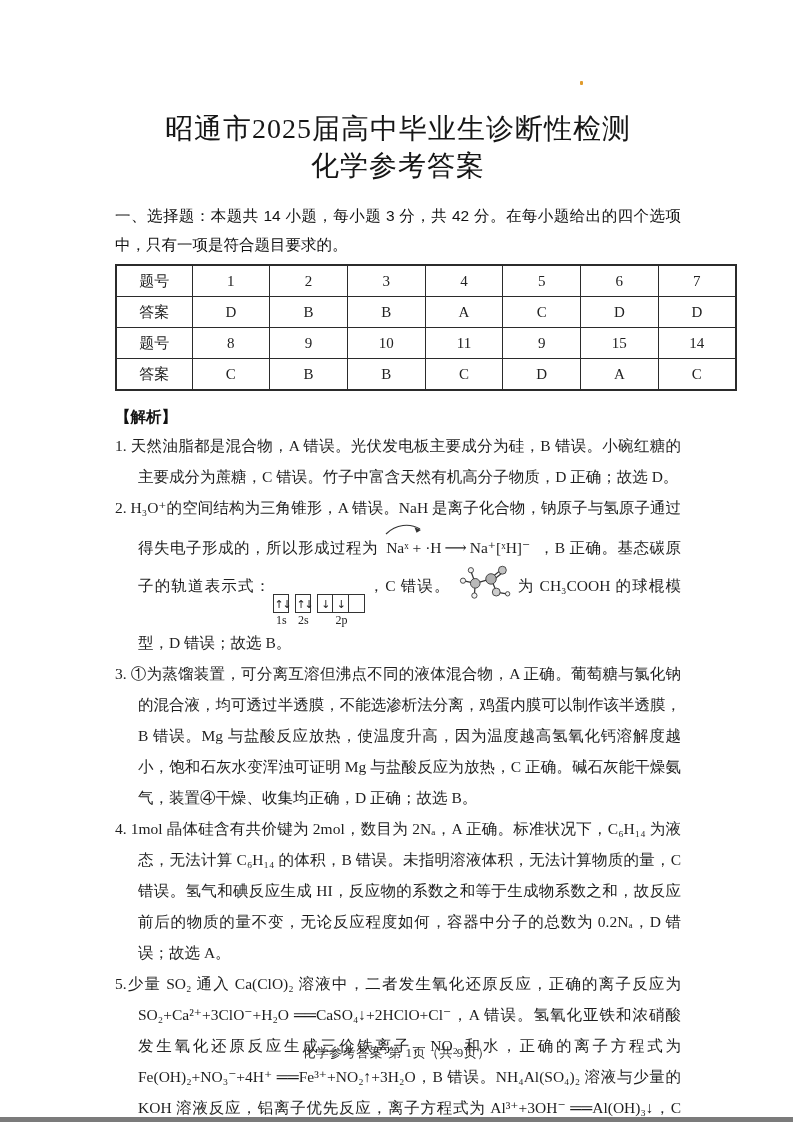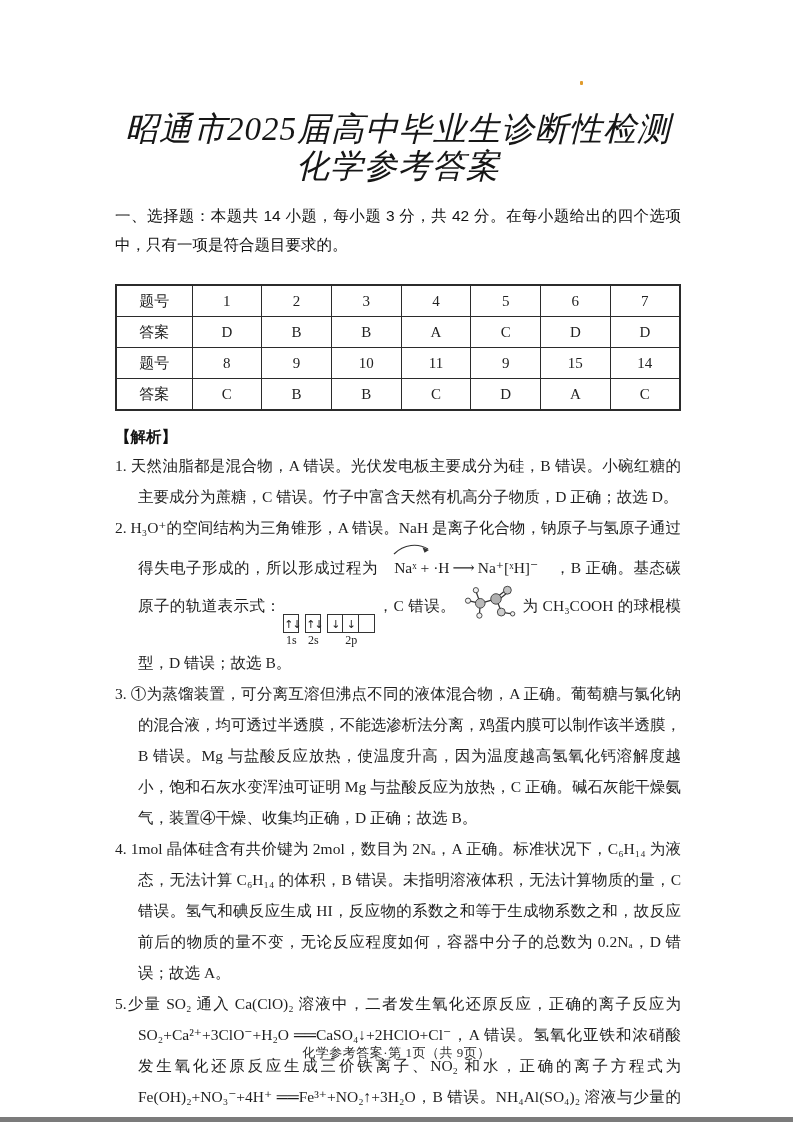--- a/index.html
+++ b/index.html
@@ -1,45 +1,45 @@
 <!DOCTYPE html>
 <html><head>
 <meta charset="utf-8">
 <style>
   html,body{margin:0;padding:0;background:#ffffff;}
   .sheet{
     position:relative;width:793px;height:1122px;background:#ffffff;overflow:hidden;
     font-family:"Liberation Serif","DejaVu Serif",serif;color:#1c1c1c;
   }
   .content{position:absolute;left:115px;top:112px;width:566px;}
-  .title{ text-align:center;font-size:33px;line-height:34px;letter-spacing:1px;color:#161616;font-style:italic;}
+  .title{ text-align:center;font-size:28px;line-height:34px;letter-spacing:1px;color:#161616;}
   .title2{margin-top:3px;text-align:center;}
   .sec-heading{
     margin:19px 0 0 0;
     font-family:"Liberation Sans","DejaVu Sans",sans-serif;font-weight:normal;
     font-size:15.5px;line-height:28.5px;text-align:justify;color:#111;
   }
   table.answer-table{
-    margin-top:25px;border-collapse:collapse;width:566px;table-layout:fixed;
+    margin-top:5px;border-collapse:collapse;width:622px;table-layout:fixed;
     border:2px solid #2b2b2b;
   }
   table.answer-table td{
     border:1px solid #2b2b2b;height:30px;text-align:center;vertical-align:middle;
     font-size:15px;padding:0;color:#222;
   }
   .analysis-label{
     margin:13px 0 0 0;font-family:"Liberation Sans","DejaVu Sans",sans-serif;
     font-weight:bold;font-size:15.5px;line-height:26px;color:#111;
   }
   p.item{
     margin:0;font-size:15.5px;line-height:31px;text-align:justify;
     padding-left:23px;text-indent:-23px;color:#1e1e1e;
   }
   
-  .etransfer{position:relative;display:inline-block;padding-top:9px;margin:0 16px;text-indent:0;}
+  .etransfer{position:relative;display:inline-block;padding-top:9px;margin:0 8px;text-indent:0;}
   .etransfer .arc{position:absolute;left:-3px;top:0px;}
   .etransfer .arr{padding:0 3px;}
   
   .orbital{display:inline-flex;gap:6px;vertical-align:-17px;margin:0 2px;text-indent:0;}
   .ogroup{display:inline-flex;flex-direction:column;align-items:center;}
   .obox{
     display:inline-block;width:16px;height:19px;border:1.3px solid #333;
     font-size:11px;line-height:19px;text-align:center;letter-spacing:-1px;
     font-family:"DejaVu Sans",sans-serif;color:#222;box-sizing:border-box;
   }

